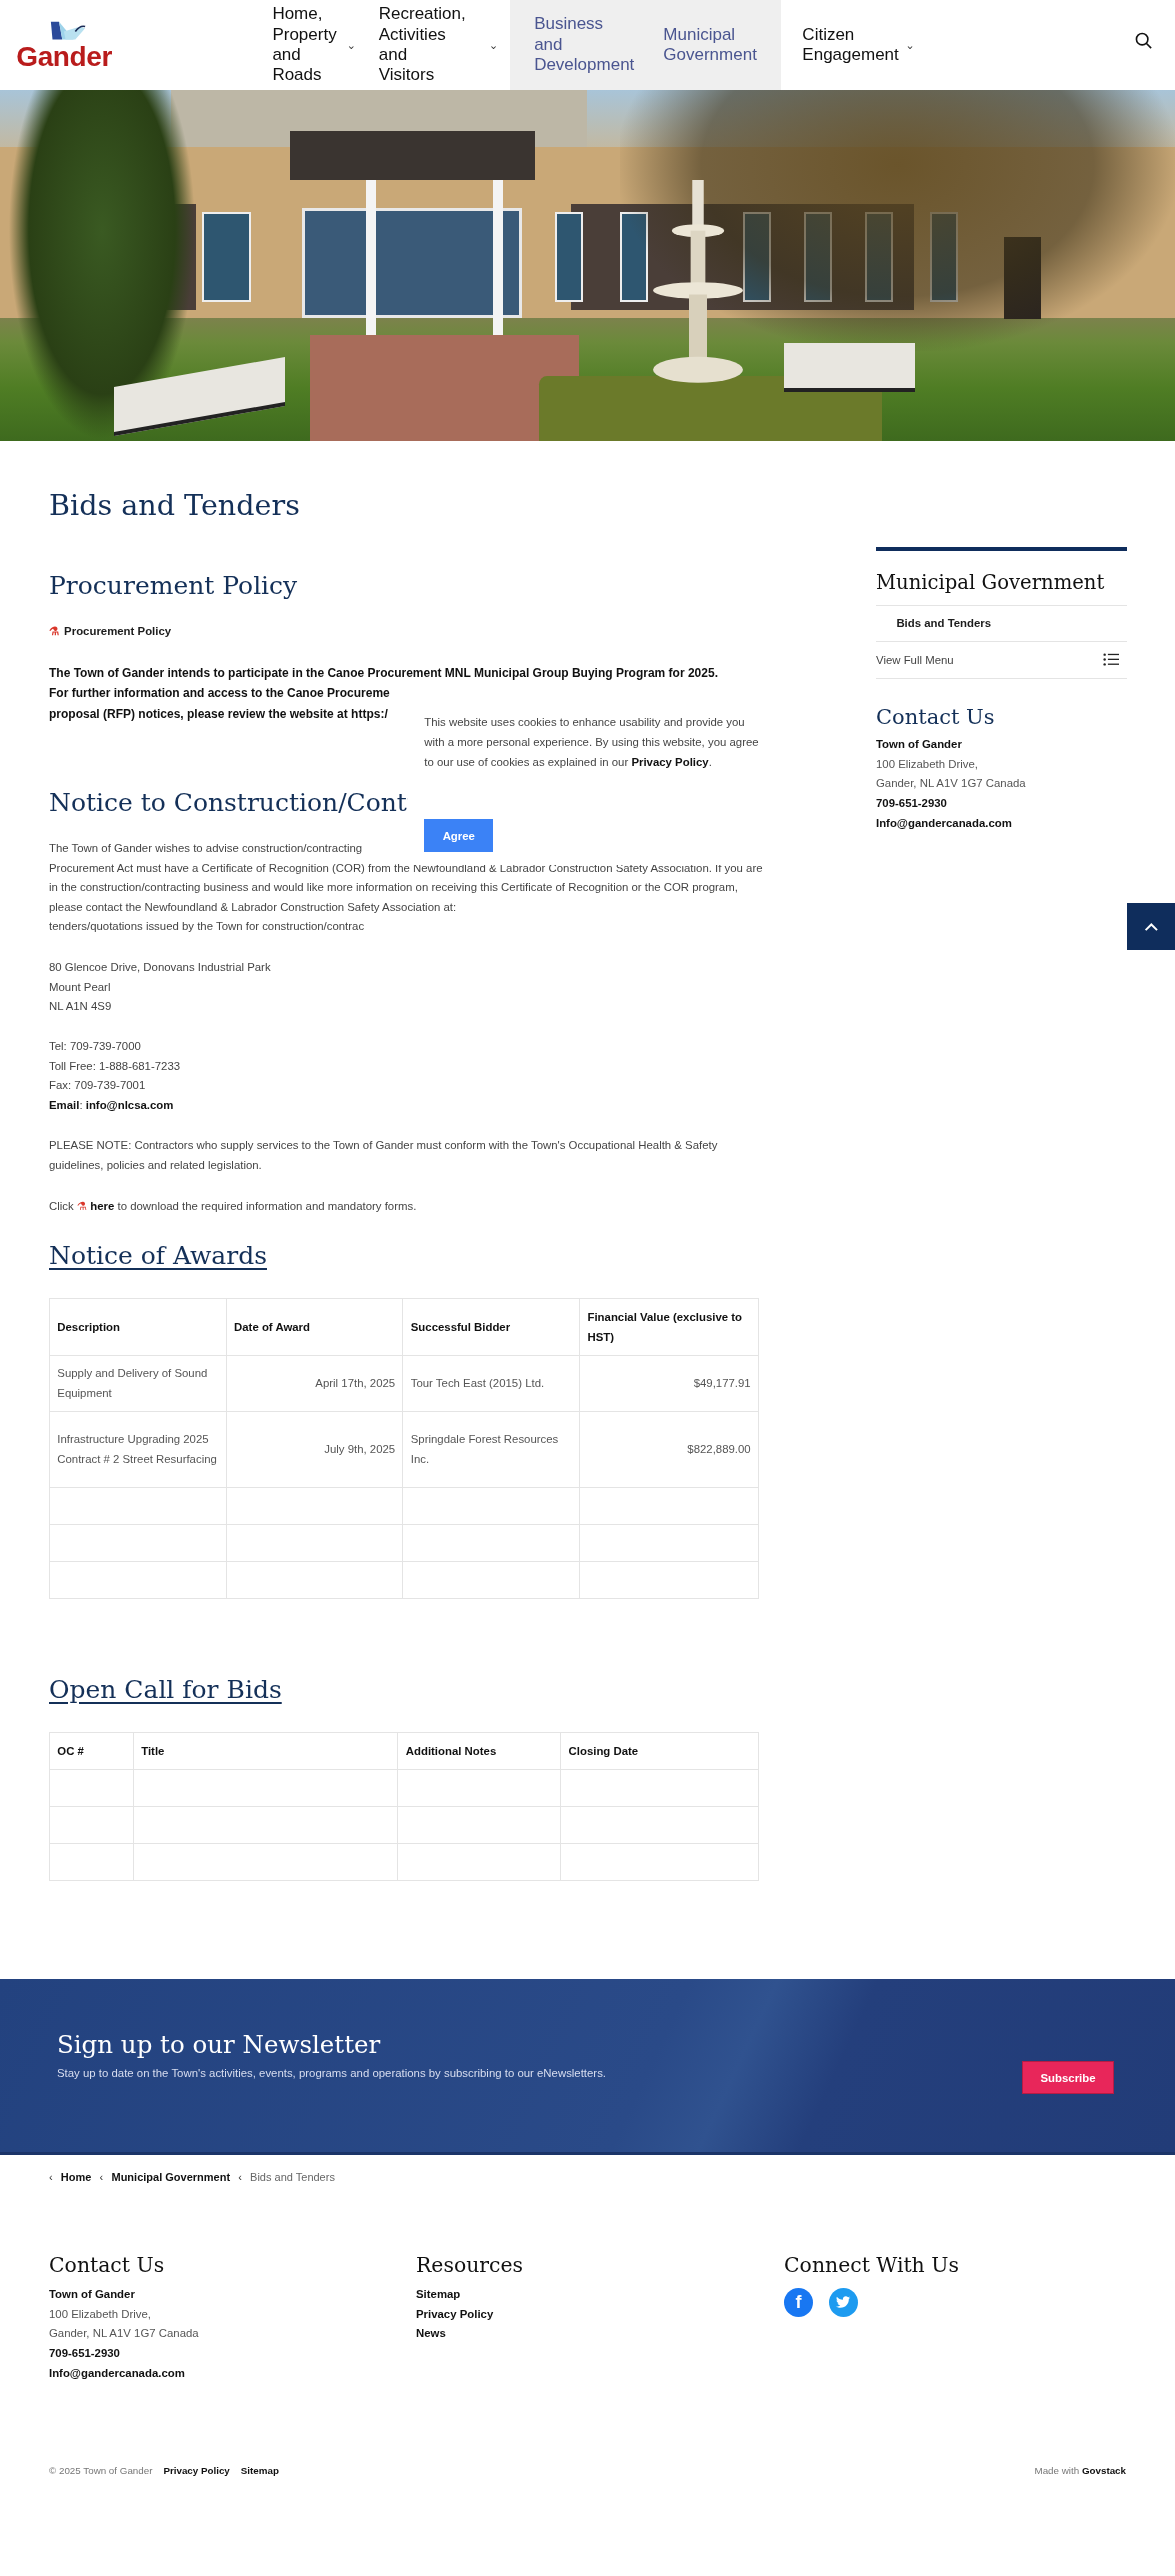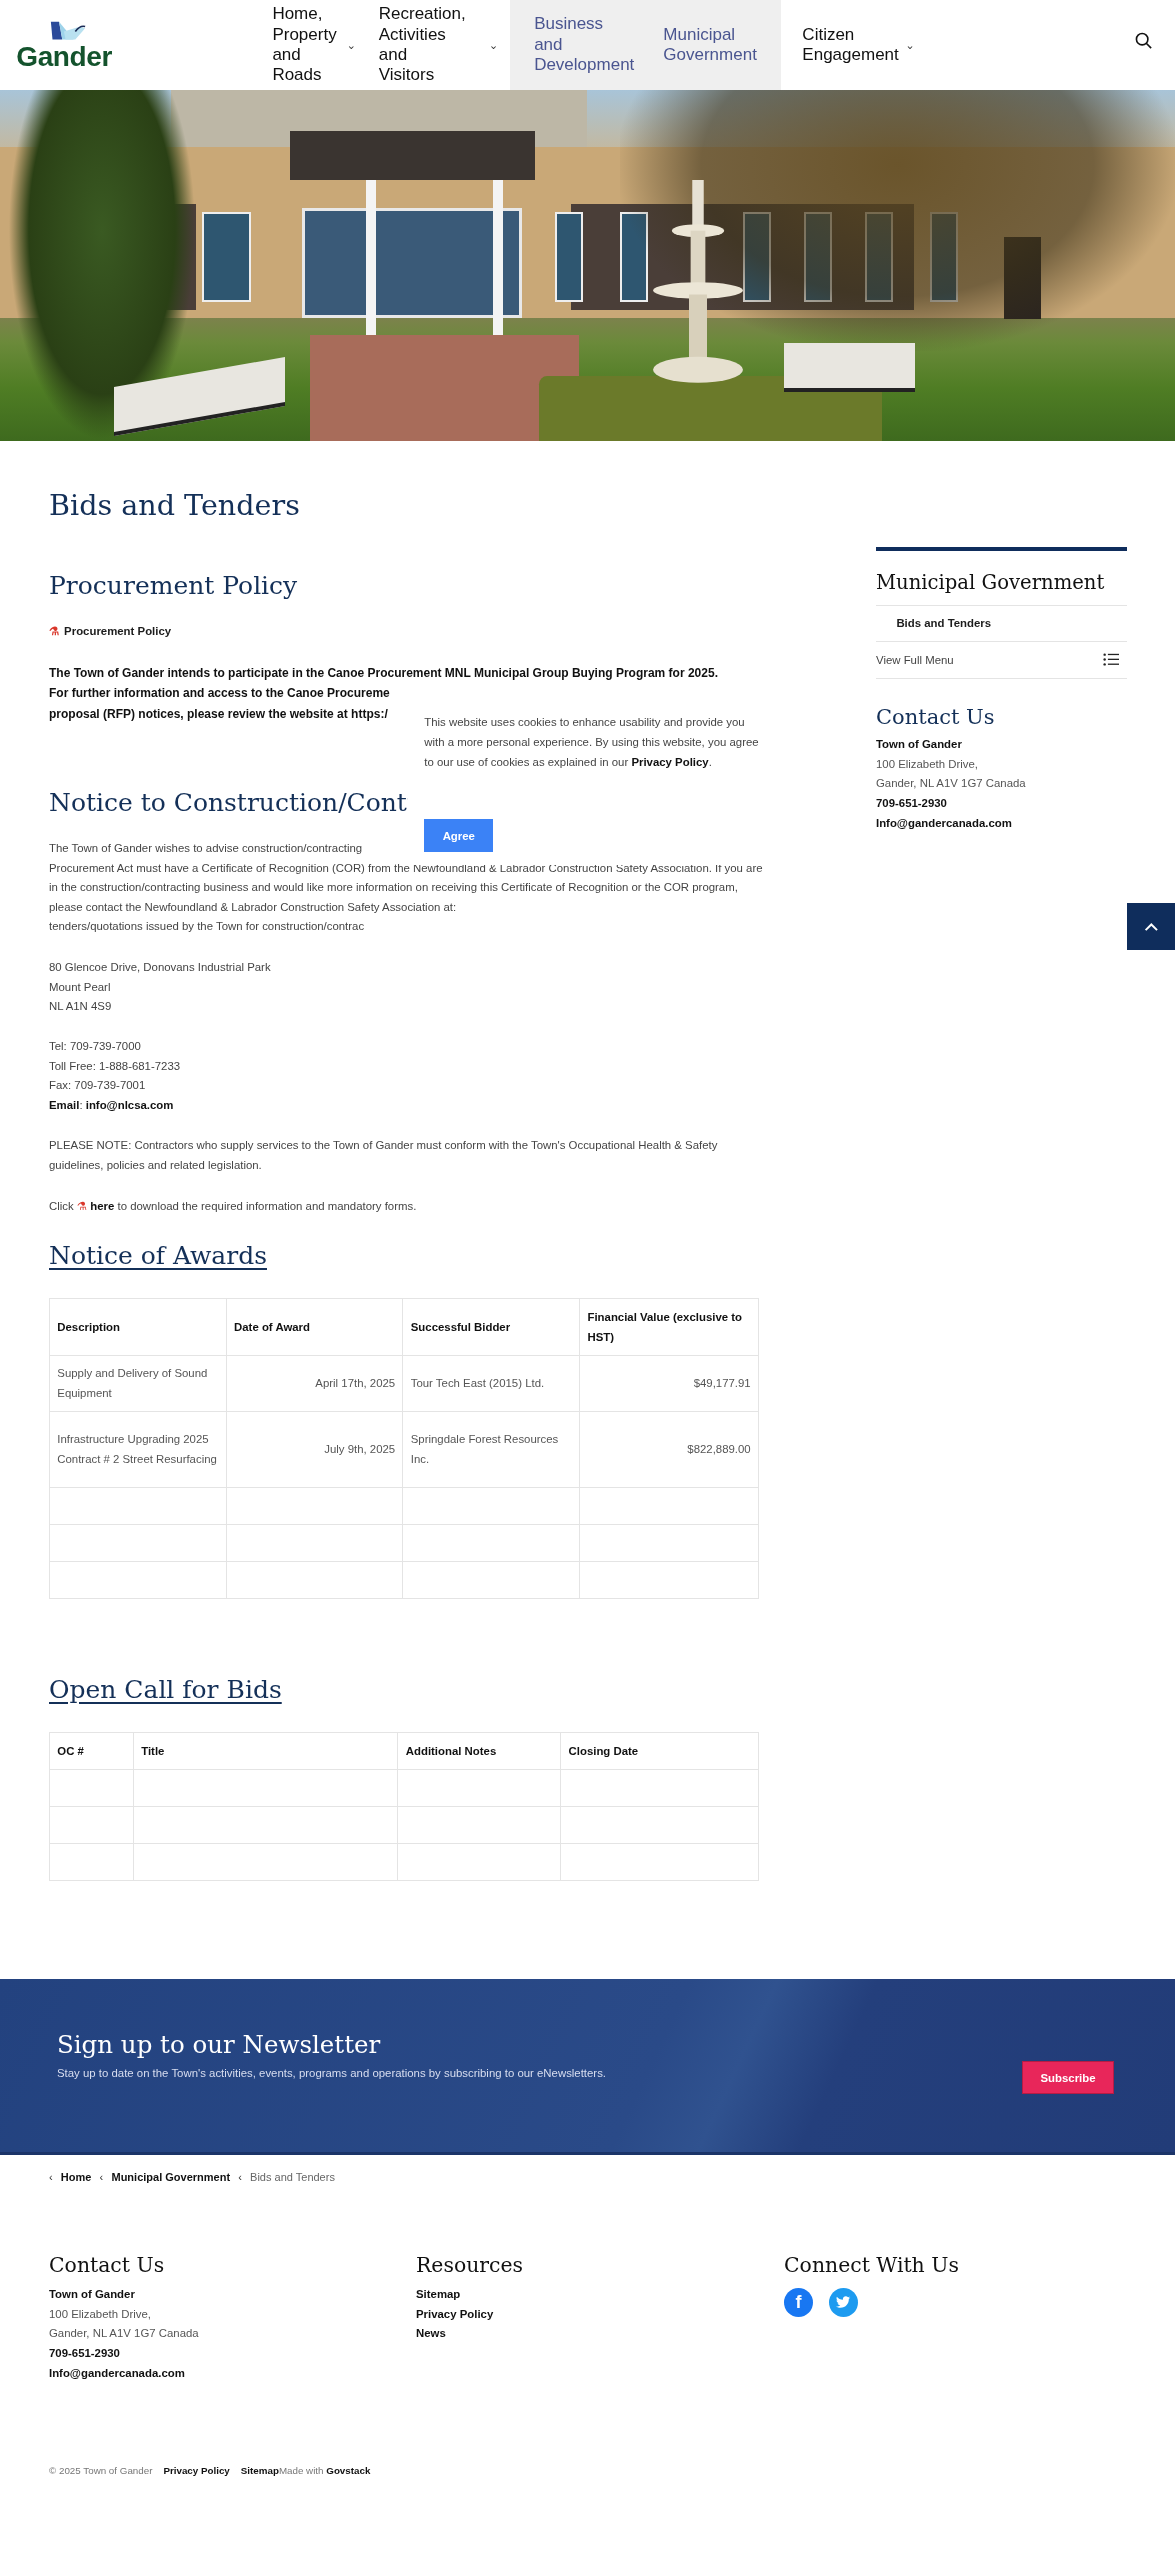--- a/index.html
+++ b/index.html
@@ -3,21 +3,21 @@
 <meta charset="utf-8">
 <style>
   * { box-sizing: border-box; margin: 0; padding: 0; }
   body { width: 1175px; height: 2576px; background: #fff; font-family: "Liberation Sans", sans-serif; color: #1c1c1c; position: relative; overflow: hidden; }
   .serif { font-family: "DejaVu Serif", "Liberation Serif", serif; }
   a { color: inherit; text-decoration: none; }
 
   
   .header { position: absolute; top: 0; left: 0; width: 1175px; height: 90px; background: #fff; display: flex; align-items: center; }
   .logo { position: absolute; left: 14.7px; top: 19.6px; width: 106px; height: 49px; }
-  .logo-text { position: absolute; left: 1.6px; top: 21px; font-family: "Liberation Sans", sans-serif; font-weight: bold; font-size: 28px; color: #14532d; letter-spacing: -0.4px; }
+  .logo-text { position: absolute; left: 1.6px; top: 21px; font-family: "Liberation Sans", sans-serif; font-weight: bold; font-size: 28px; color: #b91c1c; letter-spacing: -0.4px; }
   .nav { position: absolute; left: 261px; top: 0; height: 90px; display: flex; }
   .nav-item { position: relative; height: 90px; display: flex; align-items: center; padding: 0 11.4px; font-size: 17px; line-height: 20.4px; color: #111; }
   .nav-item .lbl { white-space: pre-line; }
   .nav-item .chev { font-size: 11.4px; margin-left: 9.8px; color: #333; }
   .nav-item.active { background: #efefef; color: #4a5590; }
   .search-btn { position: absolute; right: 16.3px; top: 31px; width: 24.5px; height: 24.5px; }
 
   
   .hero { position: absolute; top: 90px; left: 0; width: 1175px; height: 351px; overflow: hidden;
     background: linear-gradient(180deg, #a8c4d8 0%, #cbb58f 22%, #b89a6c 45%, #8d7a5e 58%, #6b8a3a 72%, #4f7d24 85%, #3e6a1e 100%); }
@@ -85,21 +85,21 @@
 
   
   .fcol { position: absolute; top: 2253px; }
   .fcol h4 { font-size: 20.4px; font-weight: normal; color: #111; margin-bottom: 8.2px; }
   .fcol .l { font-size: 11.4px; line-height: 19.6px; }
   .fcol .b { font-weight: bold; color: #111; }
   .fcol .n { color: #555; }
   .social { display: flex; gap: 15.5px; margin-top: 11.4px; }
   .social span { width: 29px; height: 29px; border-radius: 50%; display: flex; align-items: center; justify-content: center; color: #fff; font-weight: bold; font-size: 18px; }
 
-  .bottom { position: absolute; top: 2465px; left: 49px; width: 1077px; font-size: 9.8px; display: flex; justify-content: flex-start; }
+  .bottom { position: absolute; top: 2465px; left: 49px; width: 1077px; font-size: 9.8px; display: flex; justify-content: space-between; }
   .bottom .l span { margin-right: 8.2px; }
   .bottom .g { color: #777; }
   .bottom .k { color: #111; font-weight: bold; }
 </style>
 </head>
 <body>
 
 <header class="header">
   <a class="logo">
     <svg width="106" height="24.5" viewBox="0 0 130 30" style="position:absolute;left:0;top:0">

